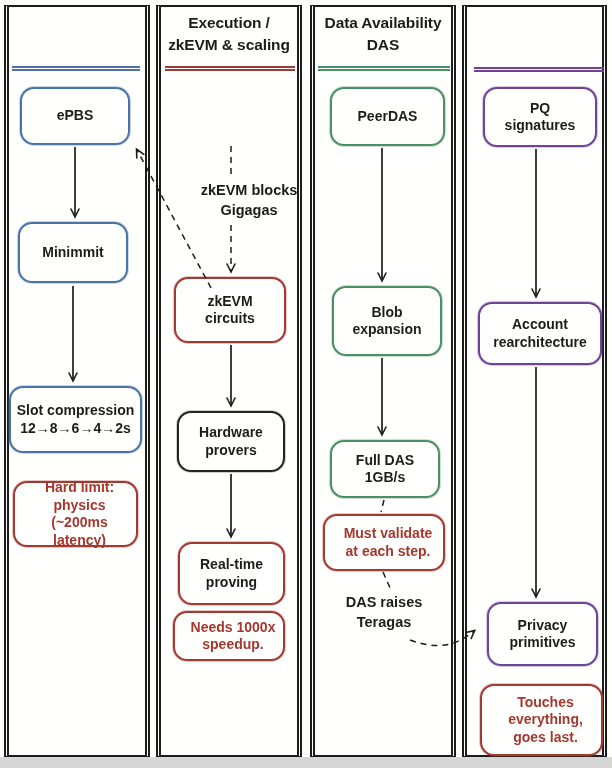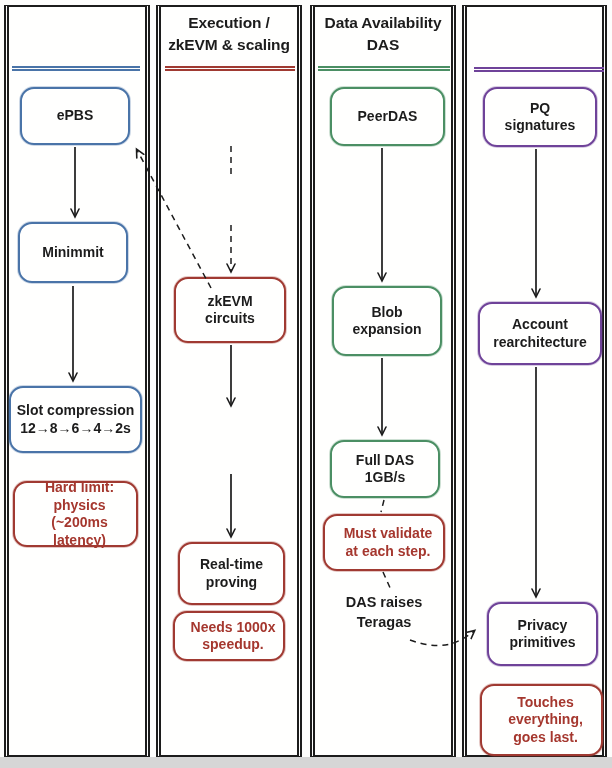--- a/index.html
+++ b/index.html
@@ -63,24 +63,28 @@
   <div class="node b-blue" style="left:20px;top:87px;width:110px;height:58px">ePBS</div>
   <div class="node b-blue" style="left:18px;top:222px;width:110px;height:61px">Minimmit</div>
   <div class="node b-blue" style="left:9px;top:386px;width:133px;height:67px">Slot compression
 12→8→6→4→2s</div>
   <div class="node b-red warn" style="left:13px;top:481px;width:125px;height:66px">Hard limit:
 physics
 (~200ms latency)</div>
 
   <div class="node b-red" style="left:174px;top:277px;width:112px;height:66px">zkEVM
 circuits</div>
+  <div class="node b-black" style="left:177px;top:411px;width:108px;height:61px">Hardware
+provers</div>
   <div class="node b-red" style="left:178px;top:542px;width:107px;height:63px">Real-time
 proving</div>
   <div class="node b-red warn" style="left:173px;top:611px;width:112px;height:50px">Needs 1000x
 speedup.</div>
+  <div class="annotation" style="left:188px;top:181px;width:122px">zkEVM blocks
+Gigagas</div>
 
   <div class="node b-green" style="left:330px;top:87px;width:115px;height:59px">PeerDAS</div>
   <div class="node b-green" style="left:332px;top:286px;width:110px;height:70px">Blob
 expansion</div>
   <div class="node b-green" style="left:330px;top:440px;width:110px;height:58px">Full DAS
 1GB/s</div>
   <div class="node b-red warn" style="left:323px;top:514px;width:122px;height:57px">Must validate
 at each step.</div>
   <div class="annotation" style="left:325px;top:593px;width:118px">DAS raises
 Teragas</div>

